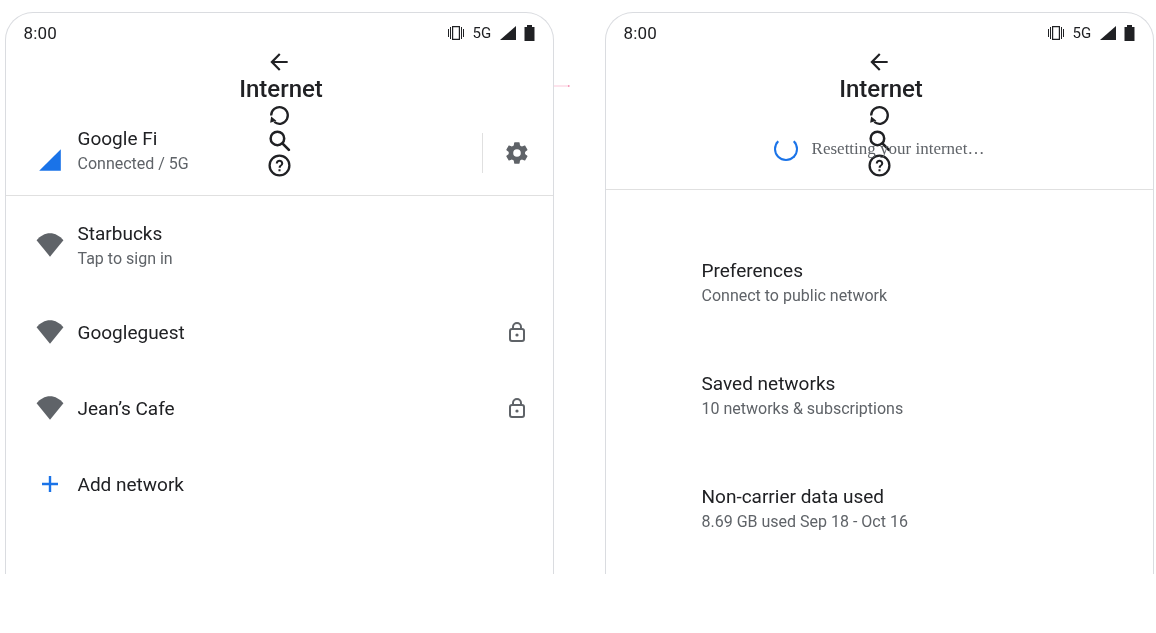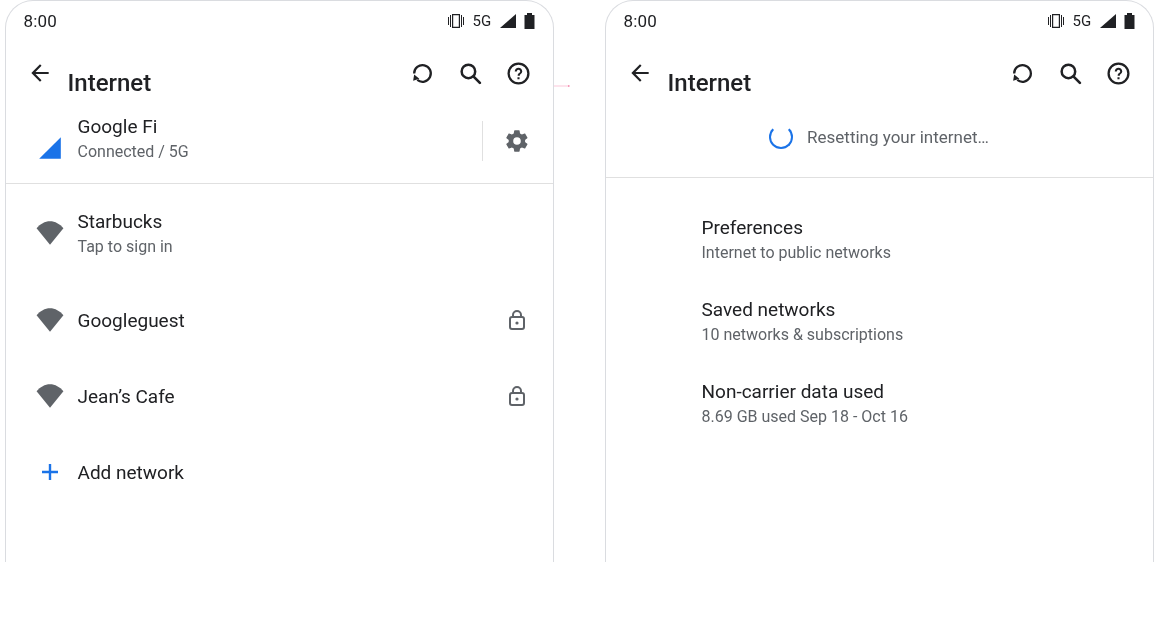--- a/index.html
+++ b/index.html
@@ -1,29 +1,29 @@
 <!DOCTYPE html>
 <html><head>
 <meta charset="utf-8">
 <style>
   :root { --grey:#5f6368; --blue:#1a73e8; --divider:#e0e0e0; }
   * { box-sizing:border-box; }
   body { margin:0; background:#fff; font-family:Roboto, "Helvetica Neue", Arial, sans-serif; color:#202124; width:1156px; height:633px; position:relative; }
-  .phone { position:absolute; top:0; width:549px; height:562px; background:#fff; border:1px solid #dadce0; border-bottom:none; border-radius:28px 28px 0 0; overflow:hidden; }
+  .phone { position:absolute; top:12px; width:549px; height:562px; background:#fff; border:1px solid #dadce0; border-bottom:none; border-radius:28px 28px 0 0; overflow:hidden; }
   #p1 { left:4.5px; }
   #p2 { left:604.5px; }
   .arrow { position:absolute; top:85px; left:465px; width:180px; height:2px; }
   .arrow-line { stroke:#e91e63; stroke-width:1.5; fill:none; }
   .arrow-head { fill:#e91e63; }
 
   .status { display:flex; align-items:center; justify-content:space-between; height:36px; padding:4px 18px 0 18px; font-size:17px; letter-spacing:0.2px; }
   .status-right { display:flex; align-items:center; gap:7px; }
   .status-right svg { display:block; }
 
-  .appbar { display:flex; align-items:flex-end; height:60px; padding:0 10px; }
+  .appbar { display:flex; align-items:center; height:60px; padding:0 10px;flex-direction:column; }
   .appbar .back { width:48px; height:48px; display:flex; align-items:center; justify-content:center; cursor:pointer; }
   .appbar .title { font-size:24px; font-weight:500; margin-left:4px; }
   .appbar .spacer { flex:1; }
   .appbar .action { width:48px; height:48px; display:flex; align-items:center; justify-content:center; cursor:pointer; }
 
   .carrier { display:flex; align-items:flex-end; padding:18px 16px 22px 16px; }
   .carrier .ic { width:56px; display:flex; justify-content:center; align-items:center; }
   .carrier .txt .name { font-size:19px; color:#202124; }
   .carrier .txt .sub { font-size:16px; color:var(--grey); margin-top:4px; }
   .carrier .vsep { width:1px; height:40px; background:var(--divider); margin-left:auto; margin-right:14px; }
@@ -33,25 +33,25 @@
 
   .net { display:flex; align-items:center; padding:0 16px; min-height:76px; cursor:pointer; }
   .net .ic { width:56px; display:flex; justify-content:center; align-items:center; }
   .net .txt { flex:1; padding:16px 0; }
   .net .txt .name { font-size:19px; color:#202124; }
   .net .txt .sub { font-size:16px; color:var(--grey); margin-top:4px; }
   .net .lock { width:40px; display:flex; justify-content:center; color:var(--grey); }
 
   .net.tall { min-height:98px; }
 
-  .resetting { display:flex; align-items:center; justify-content:center; gap:14px; padding:28px 0 28px 0; font-size:17px; color:var(--grey); }
+  .resetting { display:flex; align-items:center; justify-content:center; gap:14px; padding:28px 0 28px 0; font-size:17px; color:var(--grey);font-family:Liberation Serif, serif; }
   .spinner { width:24px; height:24px; border:2.5px solid #1a73e8; border-top-color:transparent; border-radius:50%; }
 
   .pref { padding:18px 24px 18px 24px; cursor:pointer; margin-left:72px; margin-right:24px; }
-  .pref .name { font-size:19px; color:#202124; }
+  .pref .name { font-size:19px; color:#202124;margin-top:31px; }
   .pref .sub  { font-size:16px; color:var(--grey); margin-top:4px; }
   .preflist { padding-top:20px; }
 </style>
 </head>
 <body>
 
 <svg class="arrow" viewBox="0 0 180 12">
   <line class="arrow-line" x1="0" y1="6" x2="170" y2="6"></line>
   <polygon class="arrow-head" points="170,1 180,6 170,11"></polygon>
 </svg>
@@ -233,21 +233,21 @@
   <div class="resetting">
     <div class="spinner"></div>
     <span>Resetting your internet…</span>
   </div>
 
   <div class="divider"></div>
 
   <div class="preflist">
     <div class="pref">
       <div class="name">Preferences</div>
-      <div class="sub">Internet to public networks</div>
+      <div class="sub">Connect to public network</div>
     </div>
     <div class="pref">
       <div class="name">Saved networks</div>
       <div class="sub">10 networks &amp; subscriptions</div>
     </div>
     <div class="pref">
       <div class="name">Non-carrier data used</div>
       <div class="sub">8.69 GB used Sep 18 - Oct 16</div>
     </div>
   </div>

